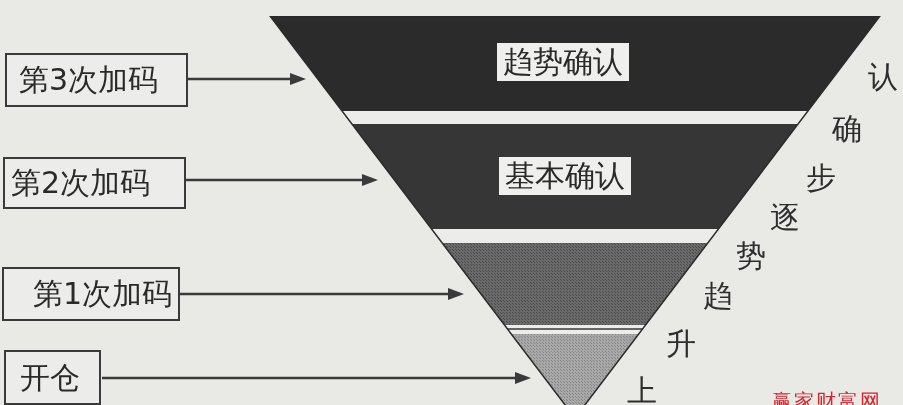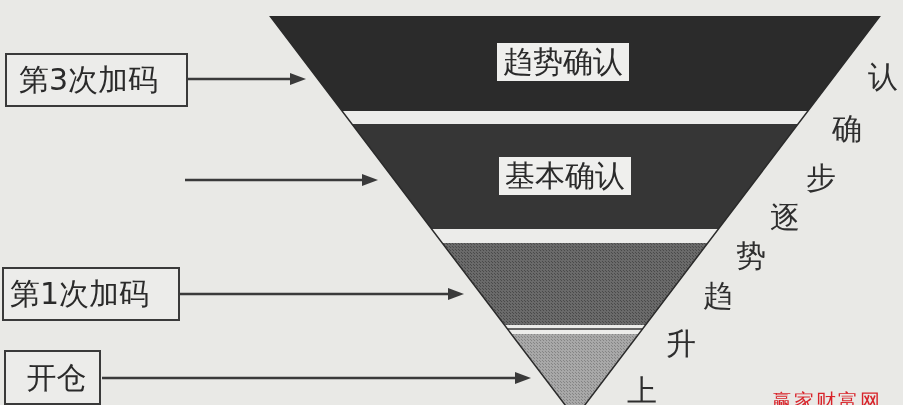--- a/index.html
+++ b/index.html
@@ -72,24 +72,27 @@
       <line x1="180" y1="278" x2="448" y2="278"></line>
       <polygon points="448,272 464,278 448,284" stroke="none"></polygon>
       <line x1="102" y1="362" x2="515" y2="362"></line>
       <polygon points="515,356 531,362 515,368" stroke="none"></polygon>
     </g>
   </svg>
 
   <div class="stage-box" style="left:5px;top:37px;width:183px;height:54px;">
     <span style="padding-left:6px">第3次加码</span>
   </div>
-  <div class="stage-box" style="left:2px;top:251px;width:178px;height:54px;">
+  <div class="stage-box" style="left:3px;top:141px;width:183px;height:52px;">
+    <span>第2次加码</span>
+  </div>
+  <div class="stage-box" style="left:2px;top:251px;width:178px;height:54px;justify-content:flex-end;">
     <span>第1次加码</span>
   </div>
-  <div class="stage-box" style="left:4px;top:334px;width:97px;height:55px;justify-content:center;">
+  <div class="stage-box" style="left:4px;top:334px;width:97px;height:55px;">
     <span style="padding-left:8px">开仓</span>
   </div>
 
   <div class="band-label" style="left:497px;top:27px;">趋势确认</div>
   <div class="band-label" style="left:499px;top:141px;">基本确认</div>
 
   <div class="side-char" style="left:627px;top:360px;">上</div>
   <div class="side-char" style="left:666px;top:313px;">升</div>
   <div class="side-char" style="left:703px;top:265px;">趋</div>
   <div class="side-char" style="left:736px;top:225px;">势</div>

